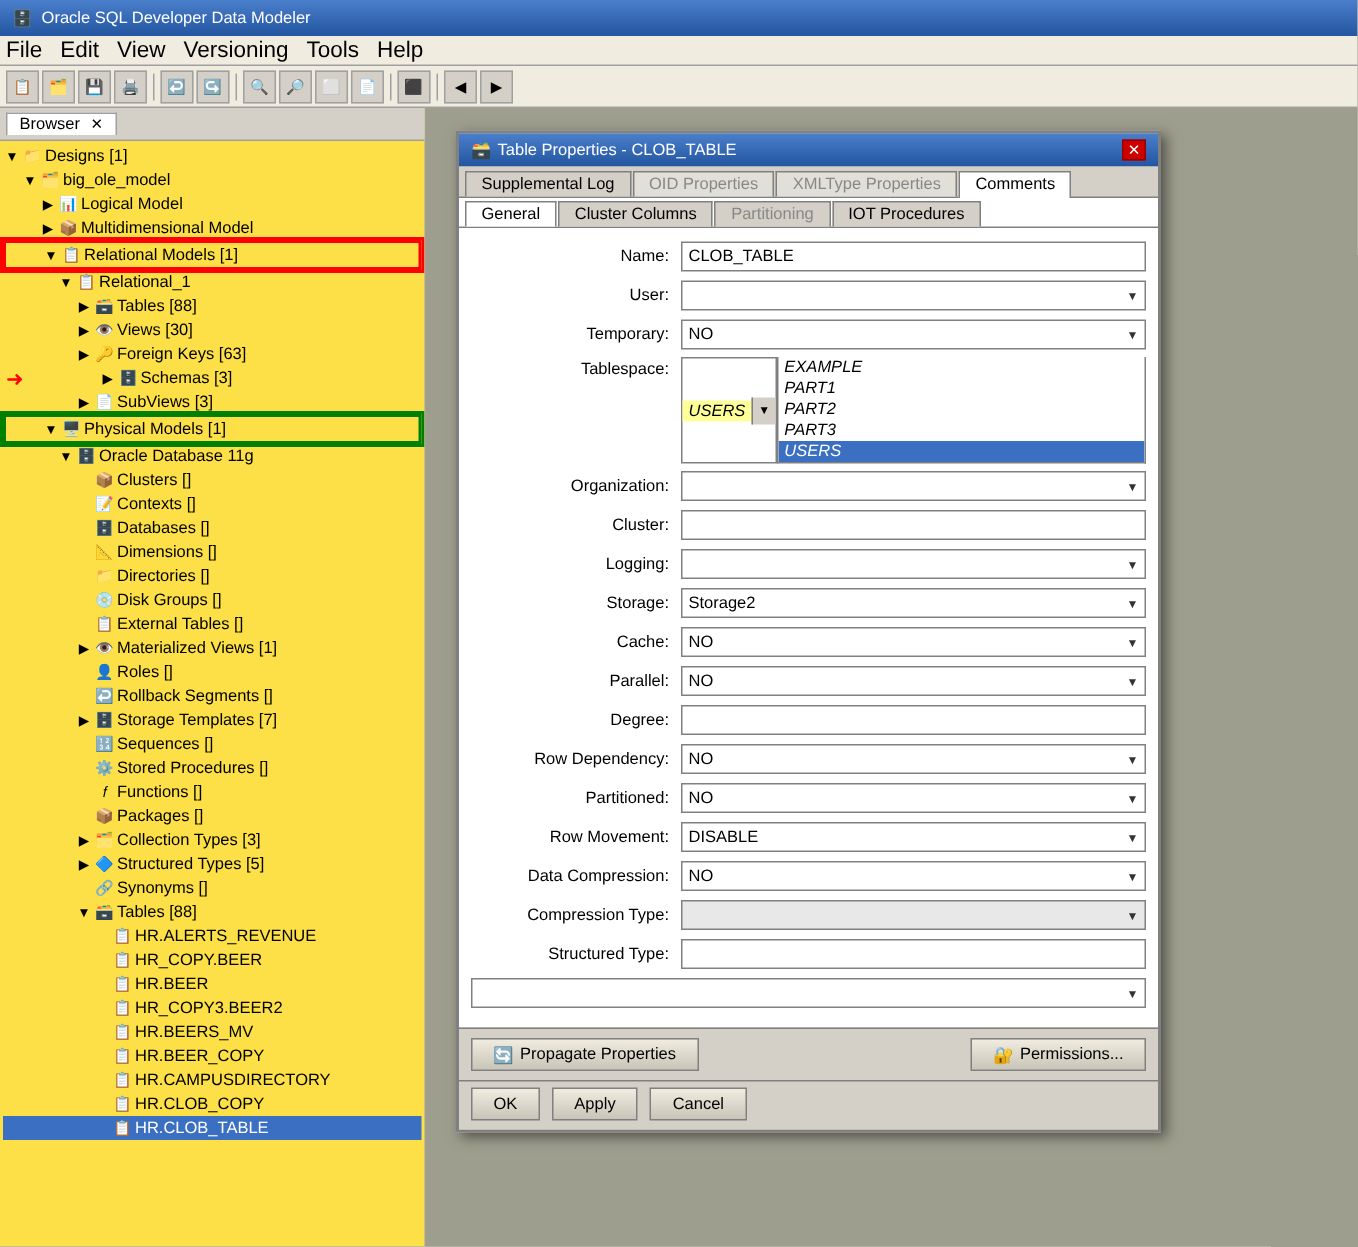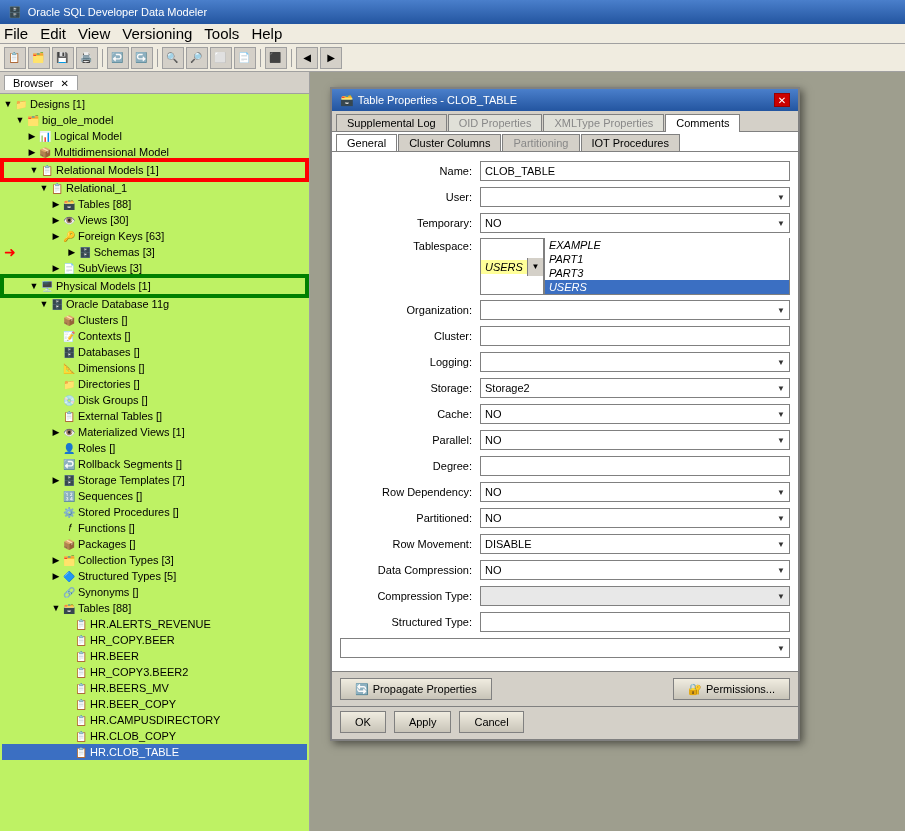--- a/index.html
+++ b/index.html
@@ -61,22 +61,22 @@
     .toolbar-sep { width: 1px; height: 18px; background: #a0a0a0; margin: 0 2px; }
 
     
     .main-area {
       display: flex;
       height: calc(831px - 72px);
     }
 
     
     .browser-panel {
-      width: 310px;
-      background: #bef264;
+      width: 284px;
+      background: #fde047;
       border-right: 1px solid #a0a0a0;
       display: flex;
       flex-direction: column;
     }
     .browser-tab {
       background: #d4d0c8;
       border-bottom: 1px solid #a0a0a0;
       display: flex;
       align-items: center;
       padding: 2px 4px;
@@ -705,20 +705,21 @@
           <div style="flex:1; display:flex; font-style:italic;">
 
             <div class="tablespace-header" style="border:1px solid #808080;">
               <span class="tablespace-input" style="background:#ffff99;">USERS</span>
               <span class="tablespace-arrow">▼</span>
             </div>
 
             <div class="dropdown-list" style="border:1px solid #808080; border-top:none; max-height:90px; overflow:hidden;">
               <div class="dropdown-item">EXAMPLE</div>
               <div class="dropdown-item">PART1</div>
+              <div class="dropdown-item">PART2</div>
               <div class="dropdown-item">PART3</div>
               <div class="dropdown-item selected">USERS</div>
             </div>
           </div>
         </div>
 
         <div class="form-row">
           <div class="form-label">Organization:</div>
           <div class="form-select">
             <span></span>

